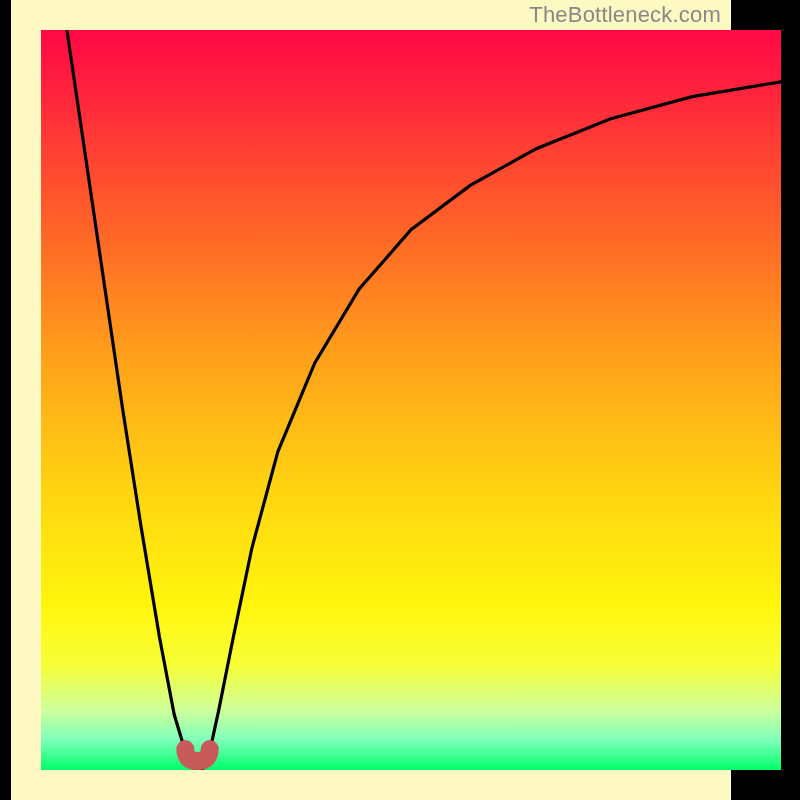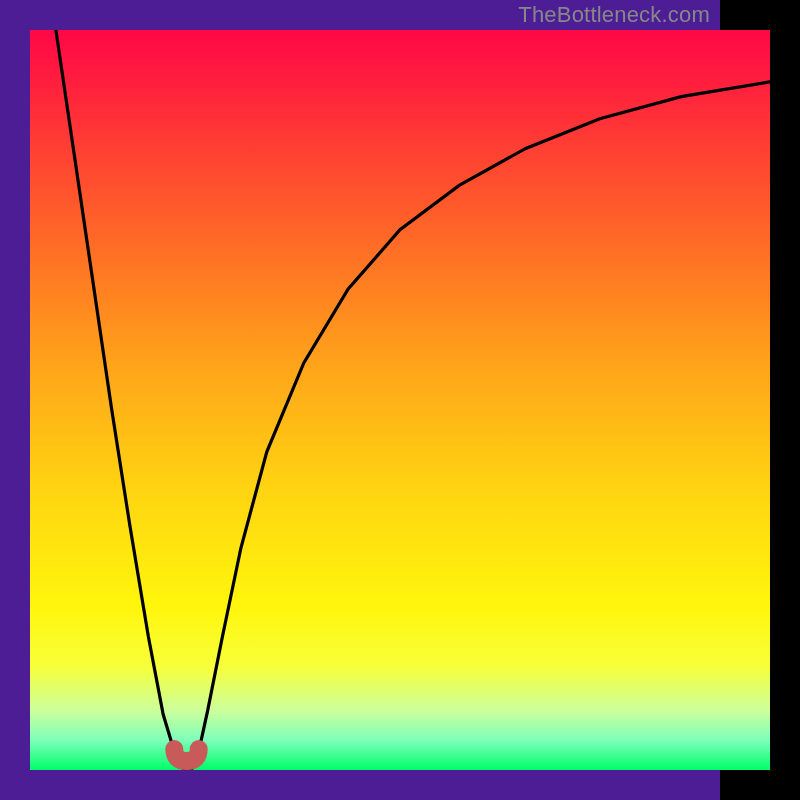--- a/index.html
+++ b/index.html
@@ -7,24 +7,24 @@
     padding: 0;
     width: 800px;
     height: 800px;
     overflow: hidden;
     background: #000;
     font-family: Arial, Helvetica, sans-serif;
   }
   .frame {
     position: absolute;
     top: 0;
-    left: 0;
+    left: 11px;
     width: 720px;
     height: 800px;
-    background: #4c1d95;
+    background: #fef9c3;
   }
   .plot-area {
     position: absolute;
     top: 30px;
     left: 30px;
     width: 740px;
     height: 740px;
     overflow: hidden;
   }
   .gradient-bg {

